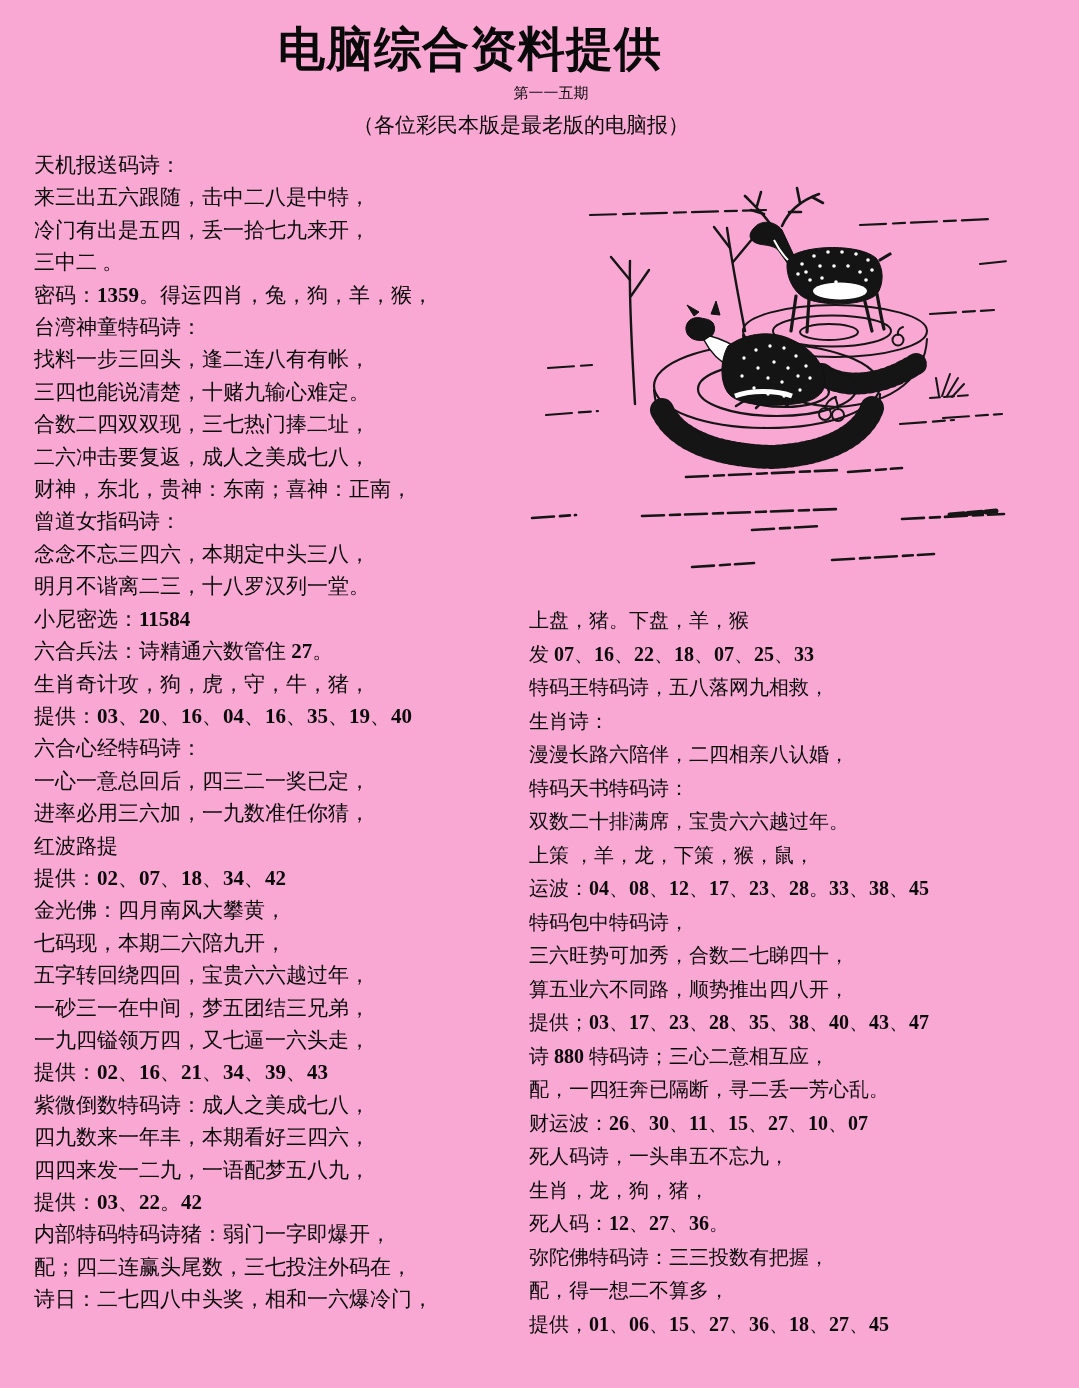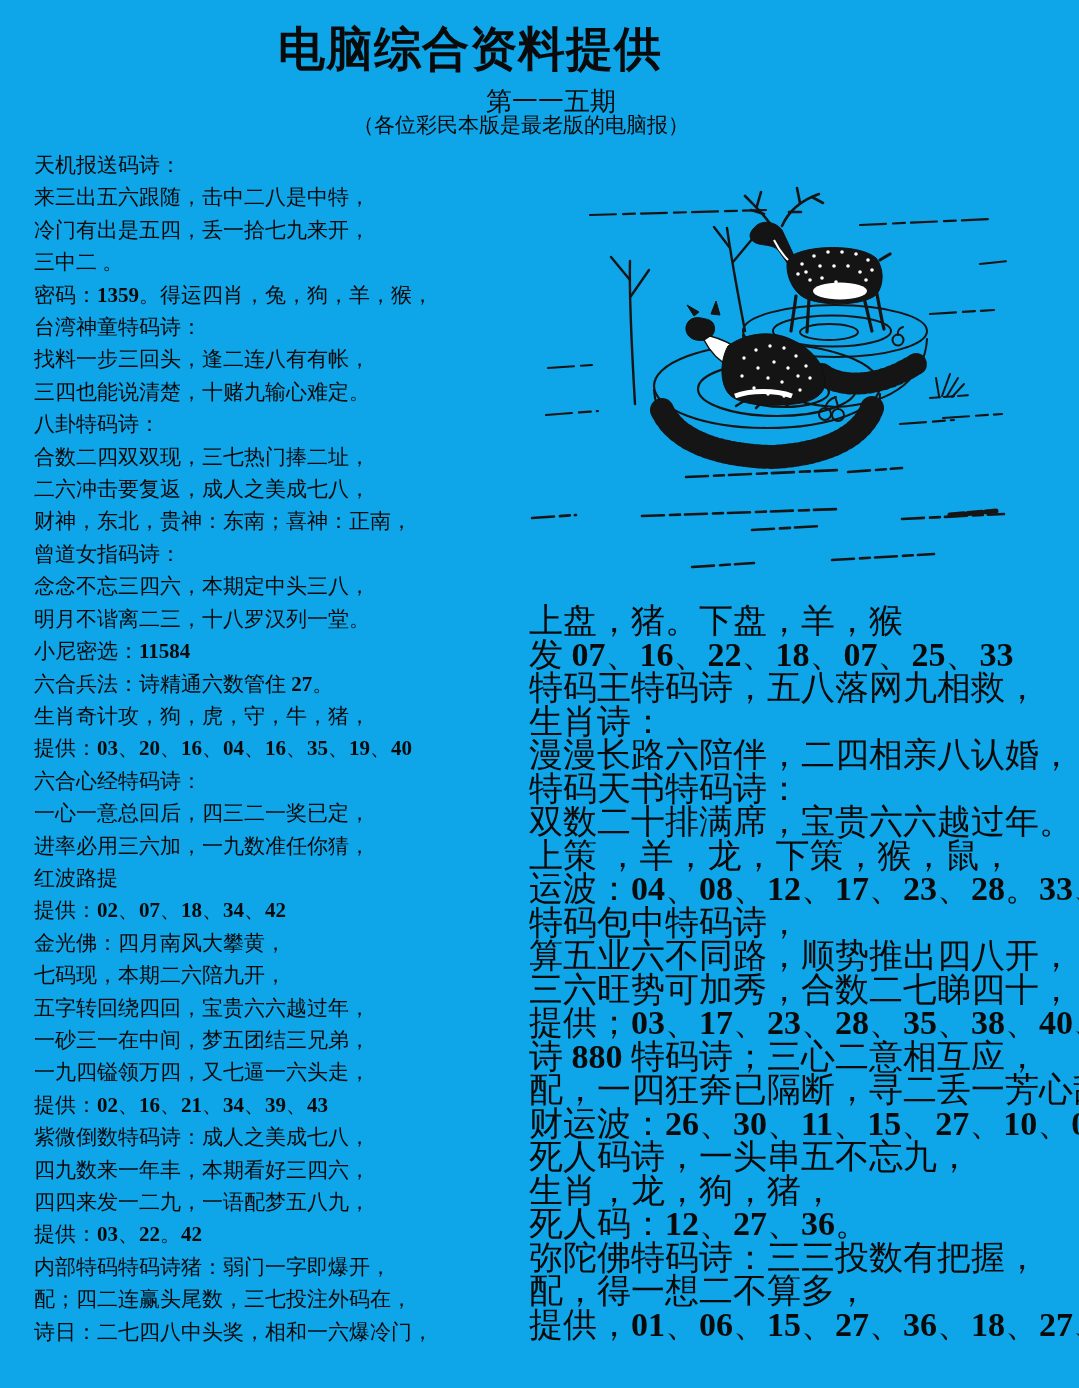--- a/index.html
+++ b/index.html
@@ -1,38 +1,38 @@
 <!DOCTYPE html>
 <html><head>
 <meta charset="utf-8">
 <style>
   html,body { margin:0; padding:0; background:#ffffff; }
   body {
     width:1079px; height:1388px;
     font-family:"Liberation Serif","DejaVu Serif",serif;
     color:#0a0a0a;
   }
-  .page { position:relative; width:1079px; height:1388px; overflow:hidden; background:#0ea5e9; }
+  .page { position:relative; width:1079px; height:1388px; overflow:hidden; background:#f9a8d4; }
 
   .title {
     position:absolute; top:18px; left:470px; transform:translateX(-50%);
     font-size:47px; font-weight:700; letter-spacing:1px; white-space:nowrap; margin:0;
   }
   .issue {
     position:absolute; top:84px; left:551px; transform:translateX(-50%);
-    font-size:26px; white-space:nowrap;
+    font-size:15px; white-space:nowrap;
   }
   .note {
     position:absolute; top:111px; left:521px; transform:translateX(-50%);
     font-size:21px; white-space:nowrap;
   }
 
   .col { position:absolute; white-space:nowrap; }
   .col-left  { left:34px;  top:149px; width:505px; font-size:21px; line-height:32.4px; }
-  .col-right { left:529px; top:604px; width:550px; font-size:34px; line-height:33.5px; }
+  .col-right { left:529px; top:604px; width:550px; font-size:20px; line-height:33.5px; }
   .text-line { height:inherit; }
   .num { font-weight:bold; font-family:"Liberation Serif",serif; }
 
   .illustration { position:absolute; left:530px; top:168px; width:549px; height:430px; }
   .illustration svg { width:100%; height:100%; display:block; }
   .ink { stroke:#151515; fill:none; stroke-linecap:round; }
 </style>
 </head>
 <body>
 
@@ -44,21 +44,20 @@
 
   <div class="col col-left">
       <div class="text-line">天机报送码诗：</div>
       <div class="text-line">来三出五六跟随，击中二八是中特，</div>
       <div class="text-line">冷门有出是五四，丢一拾七九来开，</div>
       <div class="text-line">三中二 。</div>
       <div class="text-line">密码：<span class="num">1359</span>。得运四肖，兔，狗，羊，猴，</div>
       <div class="text-line">台湾神童特码诗：</div>
       <div class="text-line">找料一步三回头，逢二连八有有帐，</div>
       <div class="text-line">三四也能说清楚，十赌九输心难定。</div>
-      <div class="text-line">八卦特码诗：</div>
       <div class="text-line">合数二四双双现，三七热门捧二址，</div>
       <div class="text-line">二六冲击要复返，成人之美成七八，</div>
       <div class="text-line">财神，东北，贵神：东南；喜神：正南，</div>
       <div class="text-line">曾道女指码诗：</div>
       <div class="text-line">念念不忘三四六，本期定中头三八，</div>
       <div class="text-line">明月不谐离二三，十八罗汉列一堂。</div>
       <div class="text-line">小尼密选：<span class="num">11584</span></div>
       <div class="text-line">六合兵法：诗精通六数管住 <span class="num">27</span>。</div>
       <div class="text-line">生肖奇计攻，狗，虎，守，牛，猪，</div>
       <div class="text-line">提供：<span class="num">03</span>、<span class="num">20</span>、<span class="num">16</span>、<span class="num">04</span>、<span class="num">16</span>、<span class="num">35</span>、<span class="num">19</span>、<span class="num">40</span></div>
@@ -232,22 +231,22 @@
       <div class="text-line">上盘，猪。下盘，羊，猴</div>
       <div class="text-line">发 <span class="num">07</span>、<span class="num">16</span>、<span class="num">22</span>、<span class="num">18</span>、<span class="num">07</span>、<span class="num">25</span>、<span class="num">33</span></div>
       <div class="text-line">特码王特码诗，五八落网九相救，</div>
       <div class="text-line">生肖诗：</div>
       <div class="text-line">漫漫长路六陪伴，二四相亲八认婚，</div>
       <div class="text-line">特码天书特码诗：</div>
       <div class="text-line">双数二十排满席，宝贵六六越过年。</div>
       <div class="text-line">上策 ，羊，龙，下策，猴，鼠，</div>
       <div class="text-line">运波：<span class="num">04</span>、<span class="num">08</span>、<span class="num">12</span>、<span class="num">17</span>、<span class="num">23</span>、<span class="num">28</span>。<span class="num">33</span>、<span class="num">38</span>、<span class="num">45</span></div>
       <div class="text-line">特码包中特码诗，</div>
+      <div class="text-line">三六旺势可加秀，合数二七睇四十，</div>
       <div class="text-line">算五业六不同路，顺势推出四八开，</div>
-      <div class="text-line">三六旺势可加秀，合数二七睇四十，</div>
       <div class="text-line">提供；<span class="num">03</span>、<span class="num">17</span>、<span class="num">23</span>、<span class="num">28</span>、<span class="num">35</span>、<span class="num">38</span>、<span class="num">40</span>、<span class="num">43</span>、<span class="num">47</span></div>
       <div class="text-line">诗 <span class="num">880</span> 特码诗；三心二意相互应，</div>
       <div class="text-line">配，一四狂奔已隔断，寻二丢一芳心乱。</div>
       <div class="text-line">财运波：<span class="num">26</span>、<span class="num">30</span>、<span class="num">11</span>、<span class="num">15</span>、<span class="num">27</span>、<span class="num">10</span>、<span class="num">07</span></div>
       <div class="text-line">死人码诗，一头串五不忘九，</div>
       <div class="text-line">生肖，龙，狗，猪，</div>
       <div class="text-line">死人码：<span class="num">12</span>、<span class="num">27</span>、<span class="num">36</span>。</div>
       <div class="text-line">弥陀佛特码诗：三三投数有把握，</div>
       <div class="text-line">配，得一想二不算多，</div>
       <div class="text-line">提供，<span class="num">01</span>、<span class="num">06</span>、<span class="num">15</span>、<span class="num">27</span>、<span class="num">36</span>、<span class="num">18</span>、<span class="num">27</span>、<span class="num">45</span></div>

